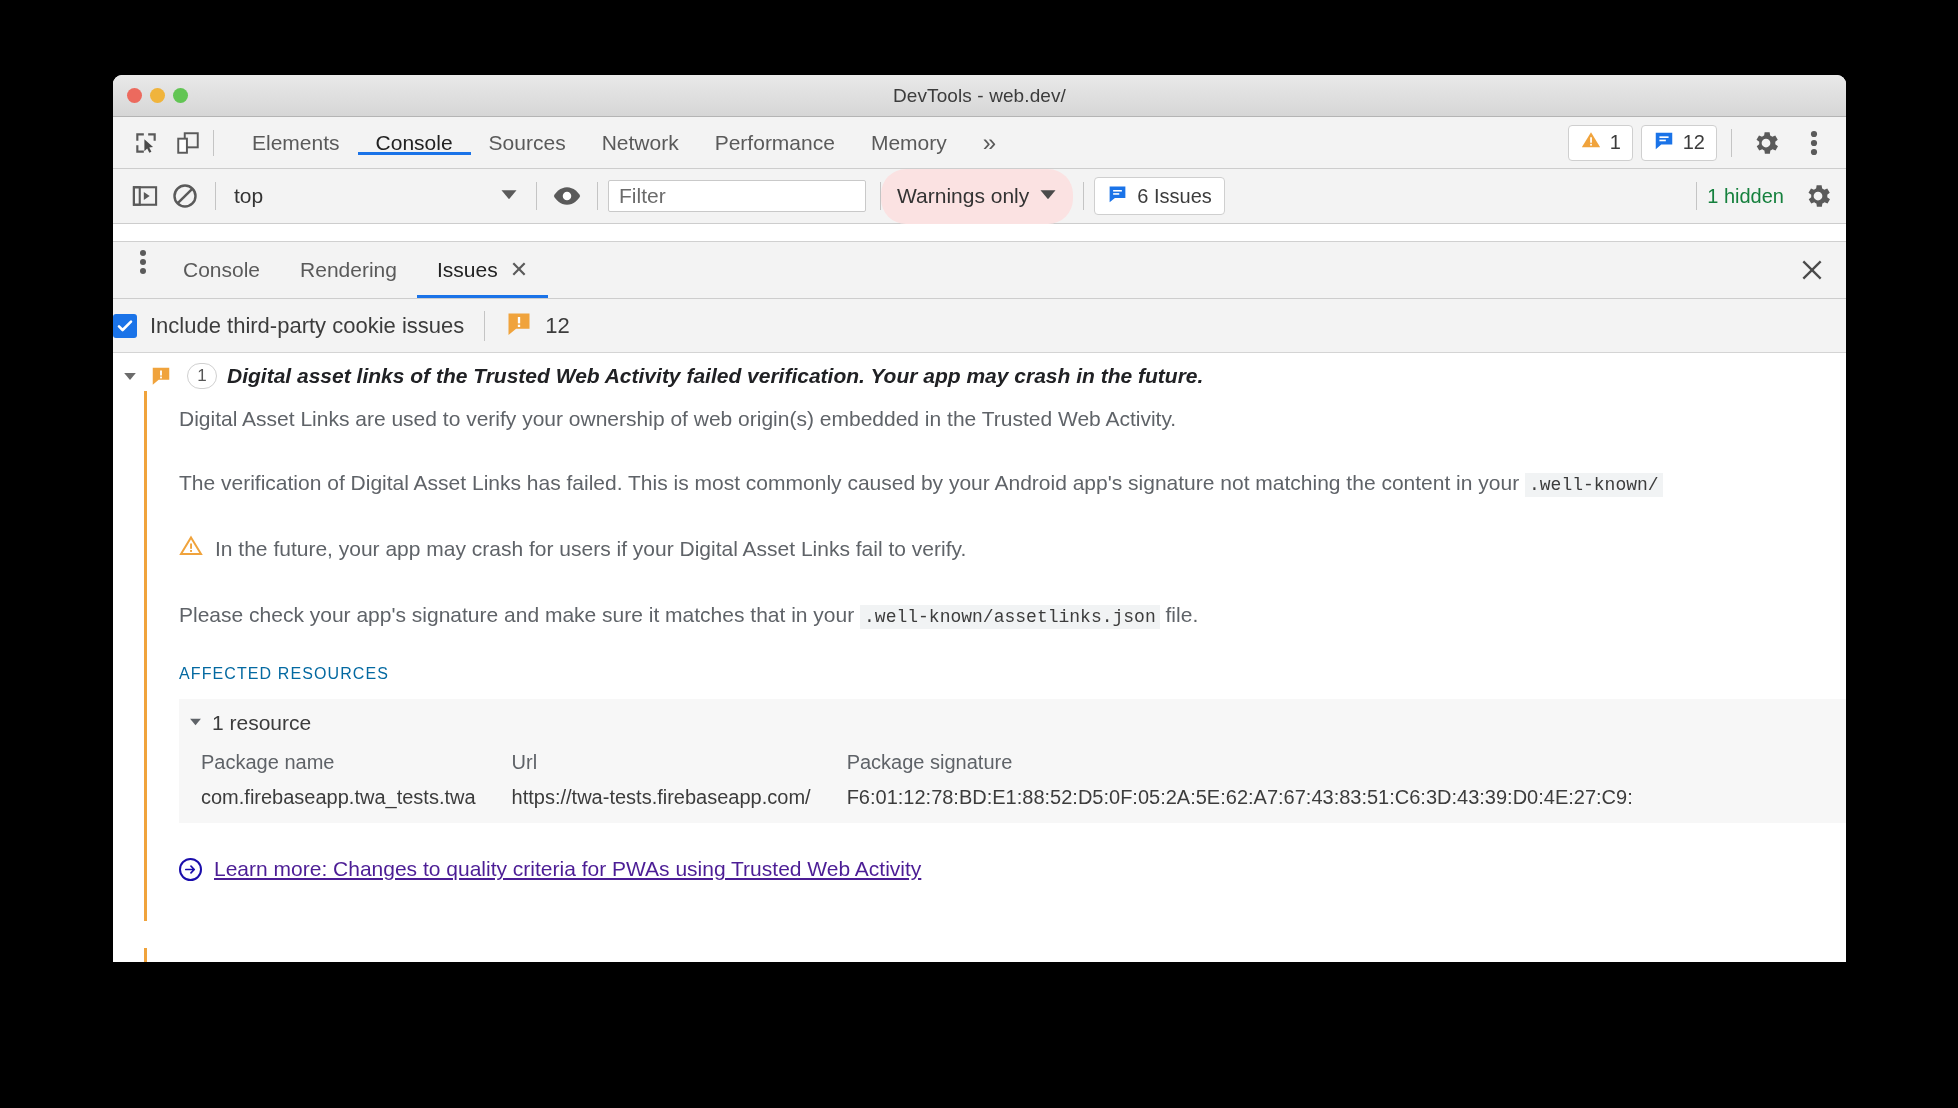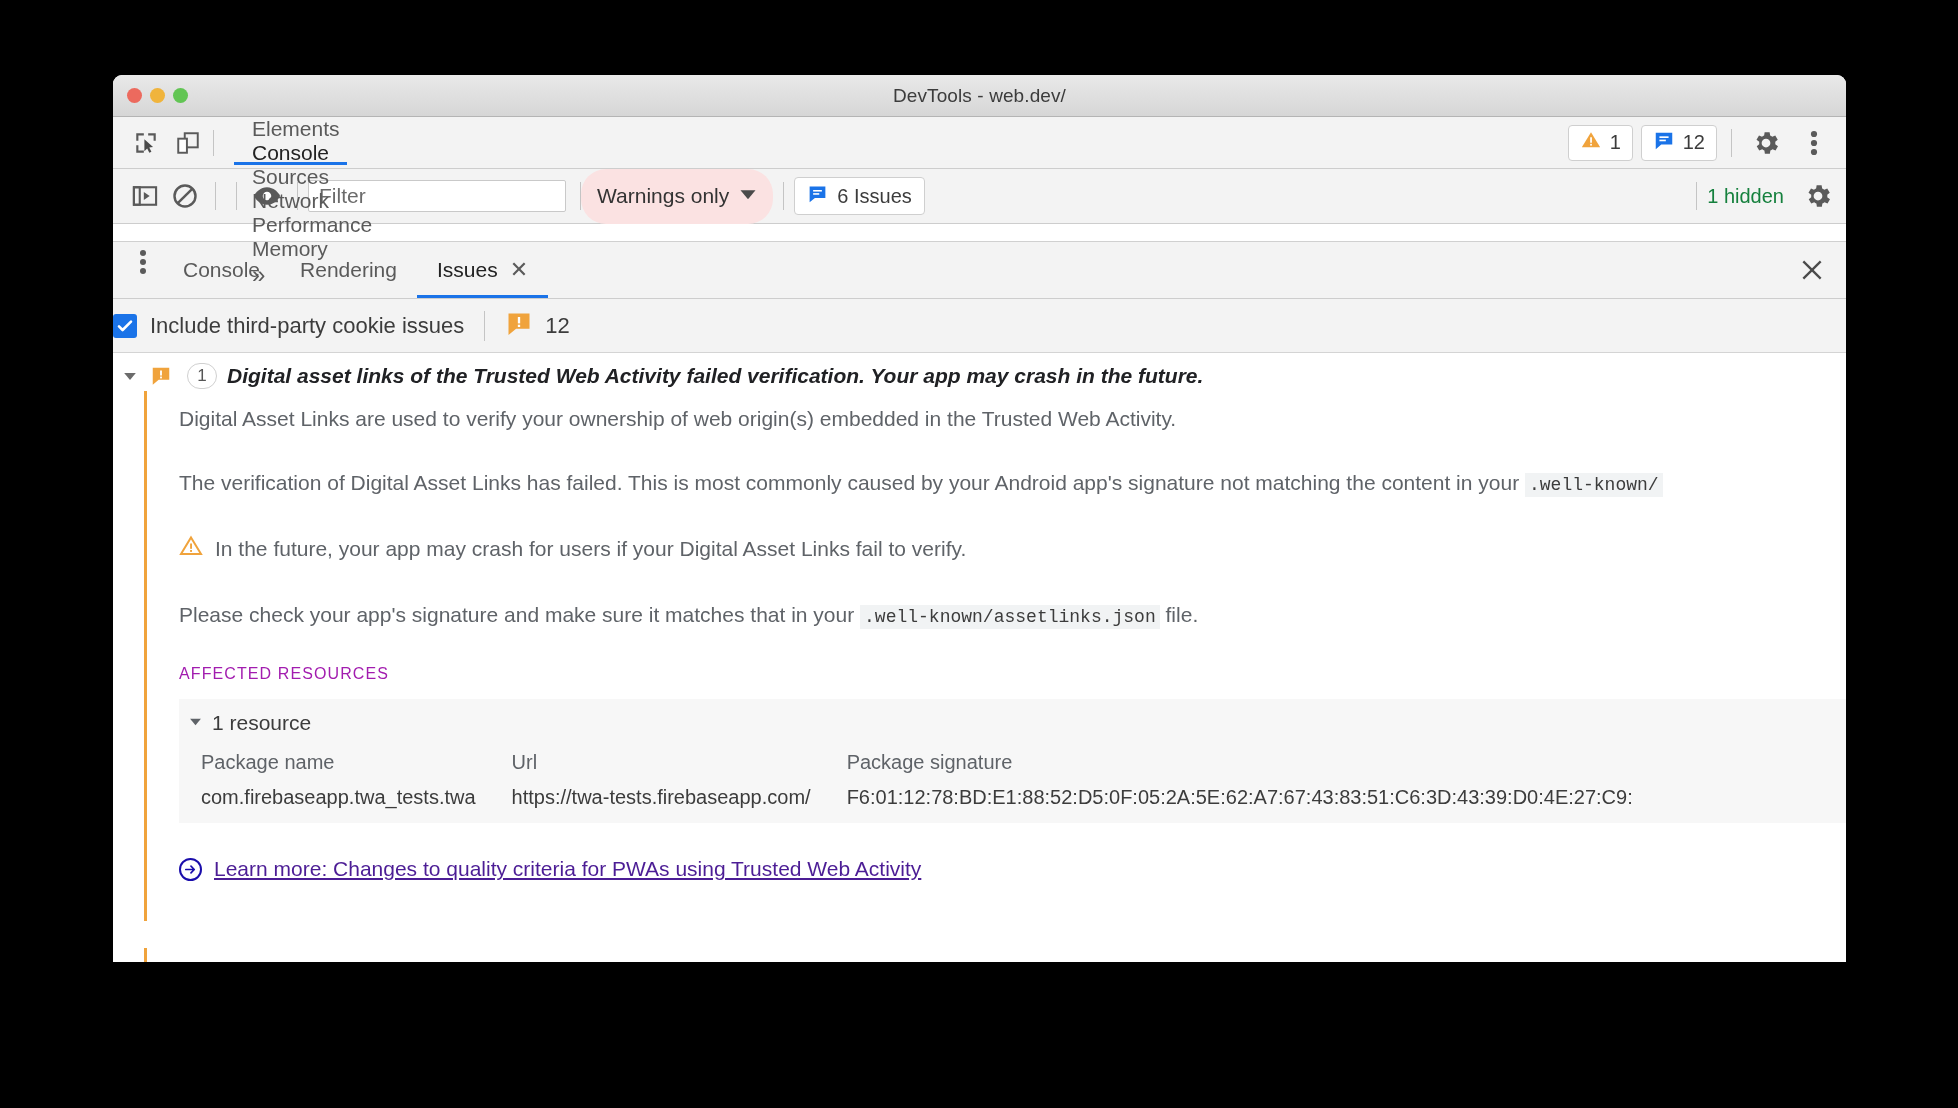--- a/index.html
+++ b/index.html
@@ -71,21 +71,21 @@
     display: flex; align-items: center; justify-content: center;
     border-radius: 3px;
   }
   .tb-sep {
     width: 1px; height: 26px;
     background: #c4c4c4;
     align-self: center;
     margin: 0 10px 0 2px;
   }
   .tabs {
-    display: flex; align-items: flex-start; flex-direction: column;
+    display: flex; align-items: center;
   }
   .tab {
     display: flex; align-items: center;
     padding: 0 18px;
     font-size: 21px;
     color: #5a5a5a;
     position: relative;
     white-space: nowrap;
   }
   .tab.active { color: #222; }
@@ -302,21 +302,21 @@
   code.mono {
     font-family: "Liberation Mono", "DejaVu Sans Mono", monospace;
     font-size: 18px;
     background: #f1f3f4;
     padding: 2px 4px;
     color: #3c3c3c;
   }
   .section-label {
     font-size: 16px;
     letter-spacing: 1.1px;
-    color: #a21caf;
+    color: #0369a1;
     margin: 0 0 16px 0;
     text-transform: uppercase;
   }
   .resource-block {
     background: #f7f7f7;
     padding: 12px 0 14px 0;
     margin-right: 0;
   }
   .resource-toggle {
     display: flex; align-items: center; gap: 10px;
@@ -455,20 +455,28 @@
       </svg>
     </div>
     <div class="icon-btn">
       <svg width="28" height="28" viewBox="0 0 24 24">
         <circle cx="12" cy="12" r="9" fill="none" stroke="#5a5a5a" stroke-width="2.1"></circle>
         <line x1="5.8" y1="18.2" x2="18.2" y2="5.8" stroke="#5a5a5a" stroke-width="2.1"></line>
       </svg>
     </div>
     <div class="fb-sep"></div>
 
+    <div class="ctx-select">
+      <span>top</span>
+      <span class="caret">
+        <svg width="18" height="18" viewBox="0 0 12 12">
+            <path d="M1 3.5h10L6 9.5z" fill="#5a5a5a"></path>
+          </svg>
+      </span>
+    </div>
 
     <div class="fb-sep"></div>
     <div class="icon-btn">
       <svg width="30" height="30" viewBox="0 0 24 24">
         <path d="M12 5C6.8 5 2.7 9.2 1.5 12c1.2 2.8 5.3 7 10.5 7s9.3-4.2 10.5-7C21.3 9.2 17.2 5 12 5z" fill="#5a5a5a"></path>
         <circle cx="12" cy="12" r="3.4" fill="#fff"></circle>
       </svg>
     </div>
     <div class="fb-sep"></div>
 

